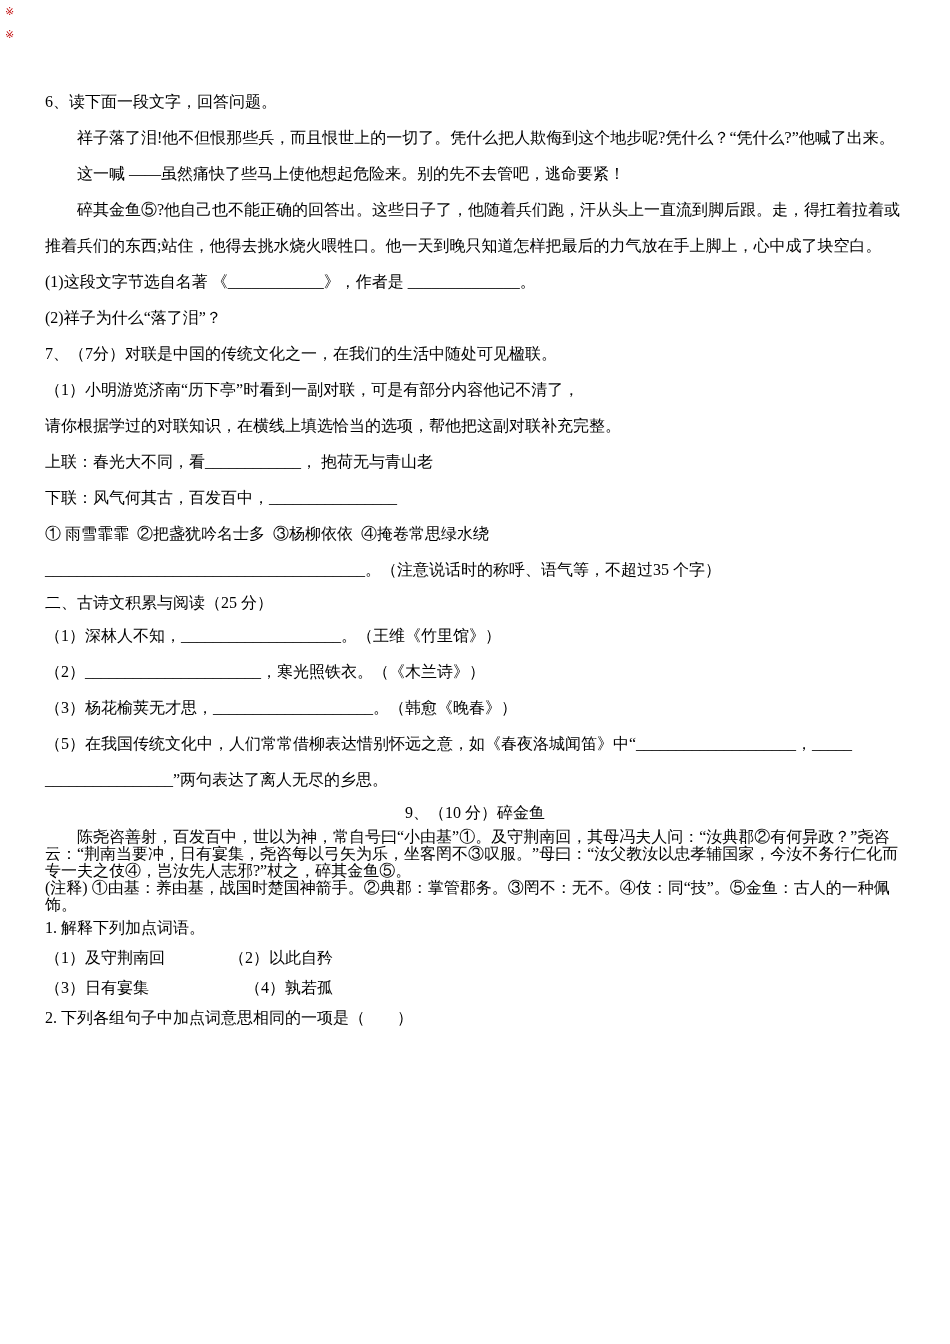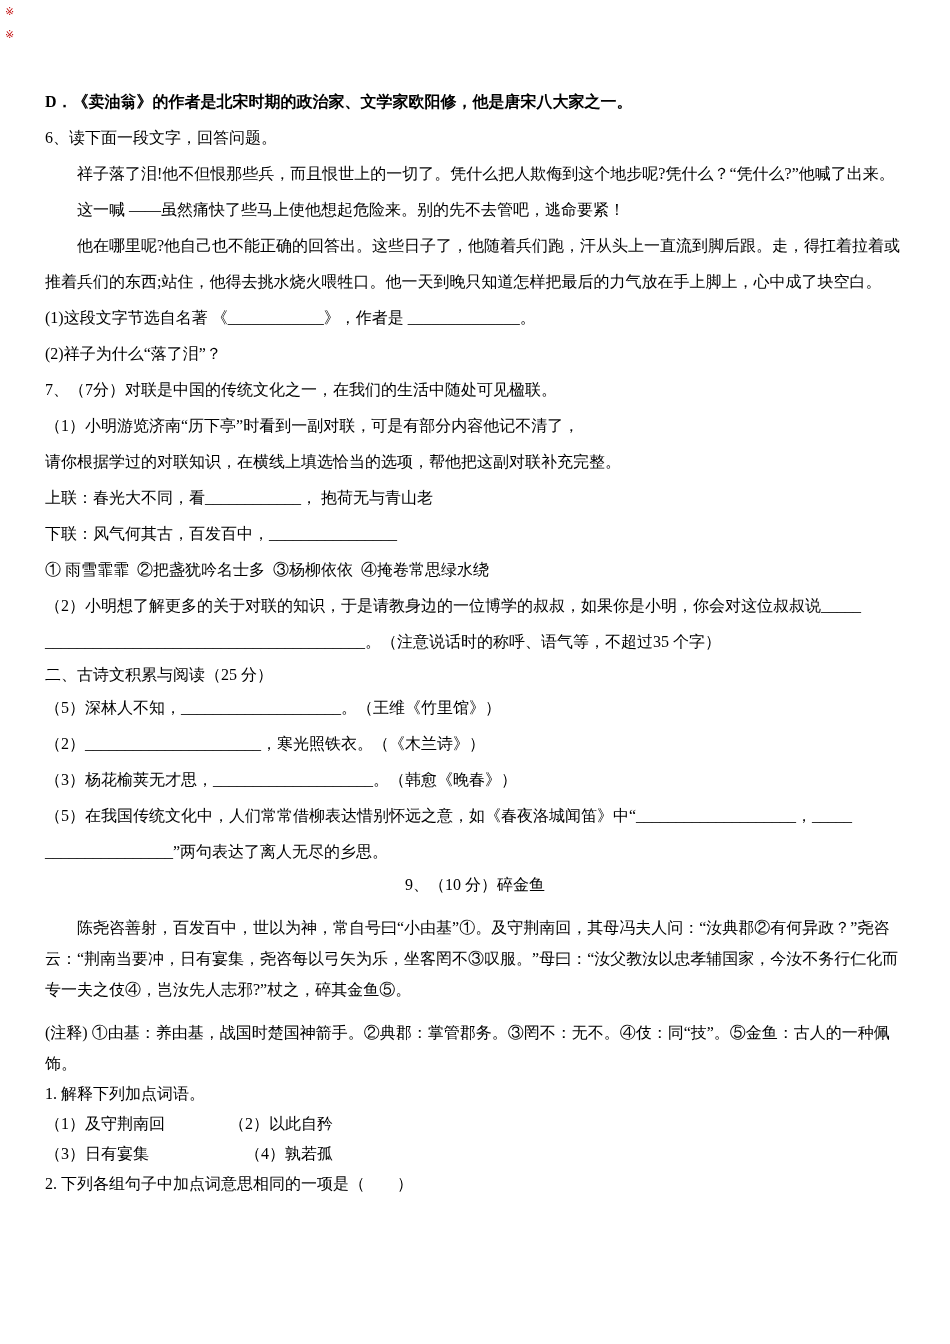--- a/index.html
+++ b/index.html
@@ -33,48 +33,46 @@
   .para{
     margin:0;
     line-height:36px;
     white-space:pre-wrap;
     word-break:break-all;
   }
   .para.indent{text-indent:2em;}
   .para.center{text-align:center;}
   .para.bold{font-weight:bold;}
   .para.tight{line-height:30px;}
-  .para.dense{line-height:31px;margin-top:12px;}
+  .para.dense{line-height:17px;}
 </style>
 </head>
 <body>
 
 <div class="page">
   <div class="corner-marks">
     <div class="mark">※</div>
     <div class="mark">※</div>
   </div>
   <main id="doc" class="doc">
-      <p class="para bold">D．《卖油翁》的作者是北宋时期的政治家、文学家欧阳修，他是唐宋八大家之一。</p>
       <p class="para">6、读下面一段文字，回答问题。</p>
       <p class="para indent">祥子落了泪!他不但恨那些兵，而且恨世上的一切了。凭什么把人欺侮到这个地步呢?凭什么？“凭什么?”他喊了出来。</p>
       <p class="para indent">这一喊 ——虽然痛快了些马上使他想起危险来。别的先不去管吧，逃命要紧！</p>
-      <p class="para indent">他在哪里呢?他自己也不能正确的回答出。这些日子了，他随着兵们跑，汗从头上一直流到脚后跟。走，得扛着拉着或推着兵们的东西;站住，他得去挑水烧火喂牲口。他一天到晚只知道怎样把最后的力气放在手上脚上，心中成了块空白。</p>
+      <p class="para indent">碎其金鱼⑤?他自己也不能正确的回答出。这些日子了，他随着兵们跑，汗从头上一直流到脚后跟。走，得扛着拉着或推着兵们的东西;站住，他得去挑水烧火喂牲口。他一天到晚只知道怎样把最后的力气放在手上脚上，心中成了块空白。</p>
       <p class="para">(1)这段文字节选自名著 《____________》，作者是 ______________。</p>
       <p class="para">(2)祥子为什么“落了泪”？</p>
       <p class="para">7、（7分）对联是中国的传统文化之一，在我们的生活中随处可见楹联。</p>
       <p class="para">（1）小明游览济南“历下亭”时看到一副对联，可是有部分内容他记不清了，</p>
       <p class="para">请你根据学过的对联知识，在横线上填选恰当的选项，帮他把这副对联补充完整。</p>
       <p class="para">上联：春光大不同，看____________， 抱荷无与青山老</p>
       <p class="para">下联：风气何其古，百发百中，________________</p>
       <p class="para">① 雨雪霏霏  ②把盏犹吟名士多  ③杨柳依依  ④掩卷常思绿水绕</p>
-      <p class="para">（2）小明想了解更多的关于对联的知识，于是请教身边的一位博学的叔叔，如果你是小明，你会对这位叔叔说_____</p>
       <p class="para">________________________________________。（注意说话时的称呼、语气等，不超过35 个字）</p>
       <p class="para tight">二、古诗文积累与阅读（25 分）</p>
-      <p class="para">（5）深林人不知，____________________。（王维《竹里馆》）</p>
+      <p class="para">（1）深林人不知，____________________。（王维《竹里馆》）</p>
       <p class="para">（2）______________________，寒光照铁衣。（《木兰诗》）</p>
       <p class="para">（3）杨花榆荚无才思，____________________。（韩愈《晚春》）</p>
       <p class="para">（5）在我国传统文化中，人们常常借柳表达惜别怀远之意，如《春夜洛城闻笛》中“____________________，_____</p>
       <p class="para">________________”两句表达了离人无尽的乡思。</p>
       <p class="para center tight">9、（10 分）碎金鱼</p>
       <p class="para indent dense">陈尧咨善射，百发百中，世以为神，常自号曰“小由基”①。及守荆南回，其母冯夫人问：“汝典郡②有何异政？”尧咨云：“荆南当要冲，日有宴集，尧咨每以弓矢为乐，坐客罔不③叹服。”母曰：“汝父教汝以忠孝辅国家，今汝不务行仁化而专一夫之伎④，岂汝先人志邪?”杖之，碎其金鱼⑤。</p>
       <p class="para dense">(注释) ①由基：养由基，战国时楚国神箭手。②典郡：掌管郡务。③罔不：无不。④伎：同“技”。⑤金鱼：古人的一种佩饰。</p>
       <p class="para tight">1. 解释下列加点词语。</p>
       <p class="para tight">（1）及守荆南回　　　　（2）以此自矜</p>
       <p class="para tight">（3）日有宴集　　　　　　（4）孰若孤</p>

